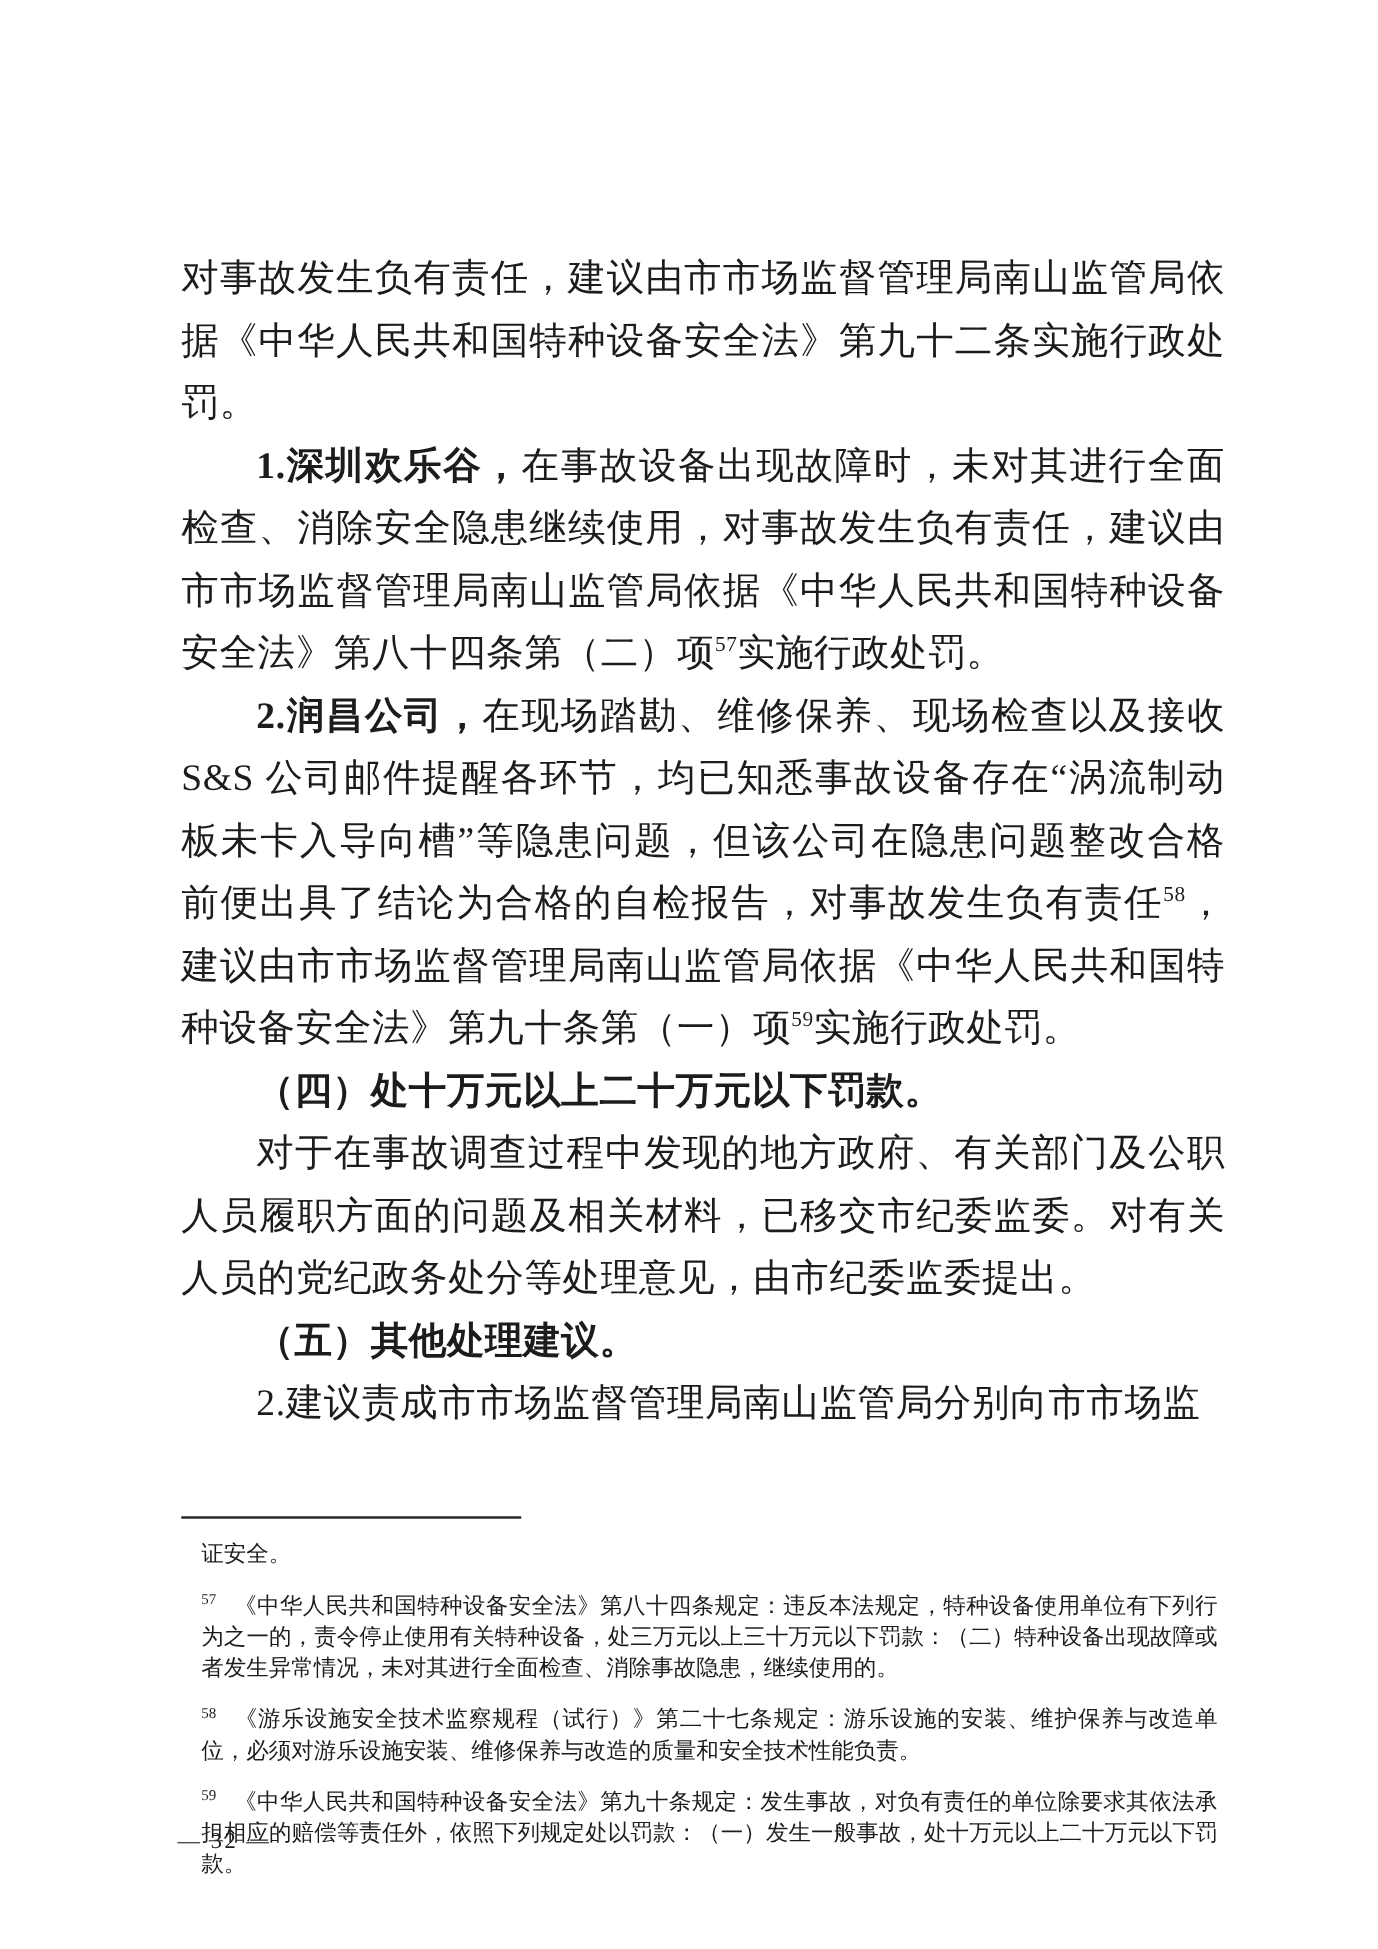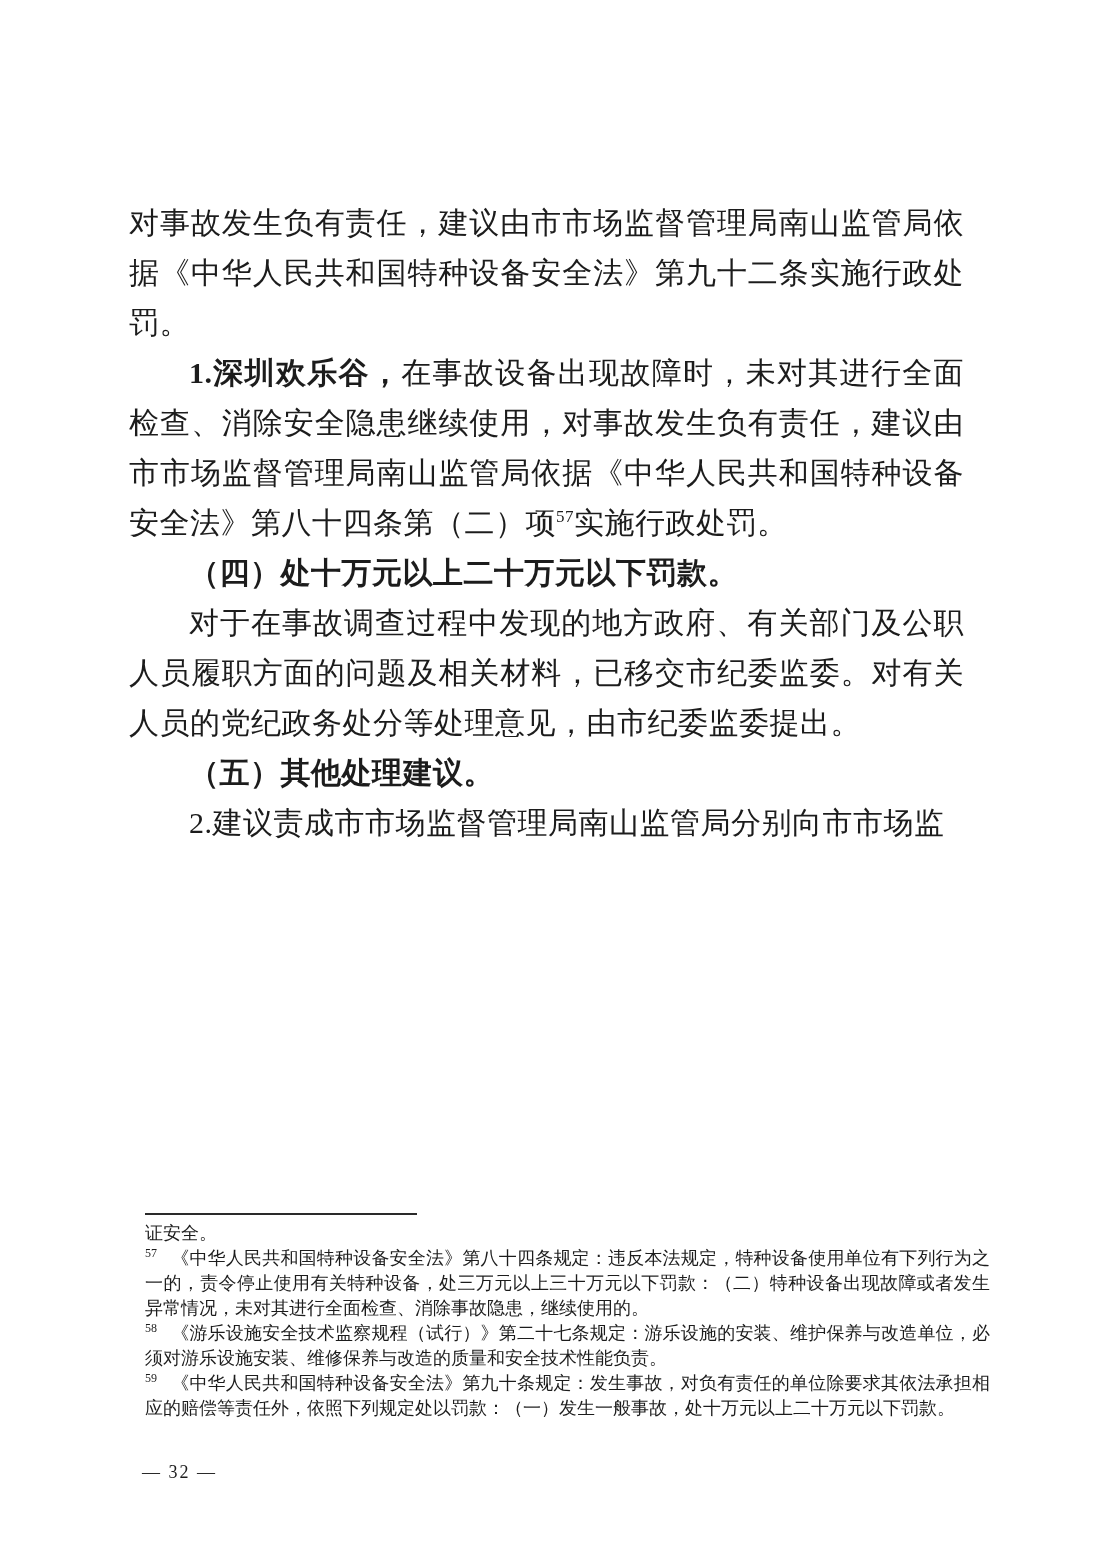--- a/index.html
+++ b/index.html
@@ -13,21 +13,21 @@
     height: 1559px;
     background: #ffffff;
     overflow: hidden;
     font-family: "Liberation Serif", "DejaVu Serif", serif;
     color: #1c1c1c;
   }
   
   .body-text {
     position: absolute;
     top: 198px;
-    left: 129px;
+    left: 145px;
     width: 835px;
     font-size: 30px;
     line-height: 50px;
     text-align: justify;
     letter-spacing: 0.5px;
   }
   .body-text p {
     margin: 0;
     padding: 0;
   }
@@ -56,21 +56,21 @@
     line-height: 25px;
     text-align: justify;
   }
   .footnote-divider {
     width: 272px;
     border: none;
     border-top: 2px solid #2a2a2a;
     margin: 0 0 6px 0;
   }
   .footnote-area p {
-    margin: 0;
+    margin: 16px;
     padding: 0;
   }
   sup.fn-num {
     font-size: 12px;
     line-height: 0;
     vertical-align: super;
     margin-right: 14px;
   }
   
   .page-number {
@@ -87,20 +87,21 @@
 
 <div class="page">
 
   <div class="body-text">
 
     <p>对事故发生负有责任，建议由市市场监督管理局南山监管局依据《中华人民共和国特种设备安全法》第九十二条实施行政处罚。</p>
 
 
     <p class="para-indent"><span class="lead-bold">1.深圳欢乐谷，</span><span>在事故设备出现故障时，未对其进行全面检查、消除安全隐患继续使用，对事故发生负有责任，建议由市市场监督管理局南山监管局依据《中华人民共和国特种设备安全法》第八十四条第（二）项</span><sup class="fn-ref">57</sup><span>实施行政处罚。</span></p>
 
+    <p class="para-indent"><span class="lead-bold">2.润昌公司，</span><span>在现场踏勘、维修保养、现场检查以及接收 S&amp;S 公司邮件提醒各环节，均已知悉事故设备存在“涡流制动板未卡入导向槽”等隐患问题，但该公司在隐患问题整改合格前便出具了结论为合格的自检报告，对事故发生负有责任</span><sup class="fn-ref">58</sup><span>，建议由市市场监督管理局南山监管局依据《中华人民共和国特种设备安全法》第九十条第（一）项</span><sup class="fn-ref">59</sup><span>实施行政处罚。</span></p>
 
     <p class="section-heading">（四）处十万元以上二十万元以下罚款。</p>
 
     <p class="para-indent">对于在事故调查过程中发现的地方政府、有关部门及公职人员履职方面的问题及相关材料，已移交市纪委监委。对有关人员的党纪政务处分等处理意见，由市纪委监委提出。</p>
 
     <p class="section-heading">（五）其他处理建议。</p>
 
     <p class="para-indent">2.建议责成市市场监督管理局南山监管局分别向市市场监</p>
 
   </div>

